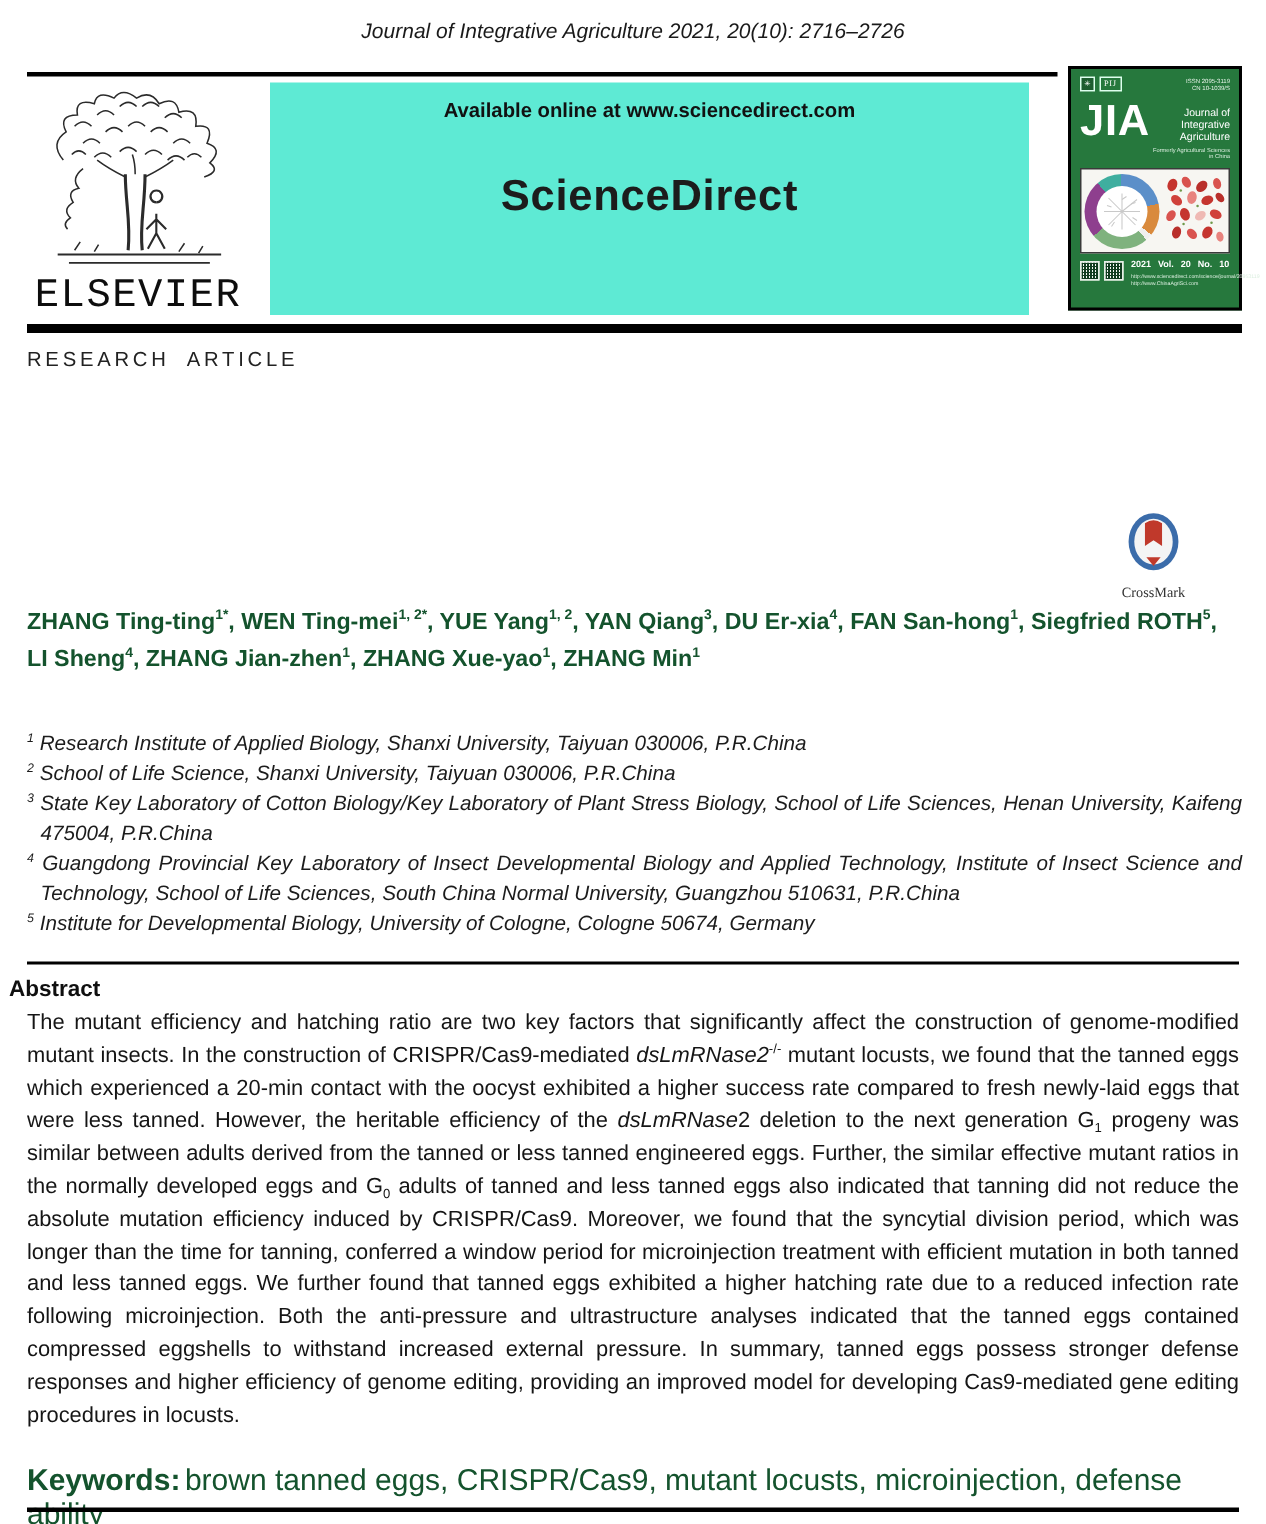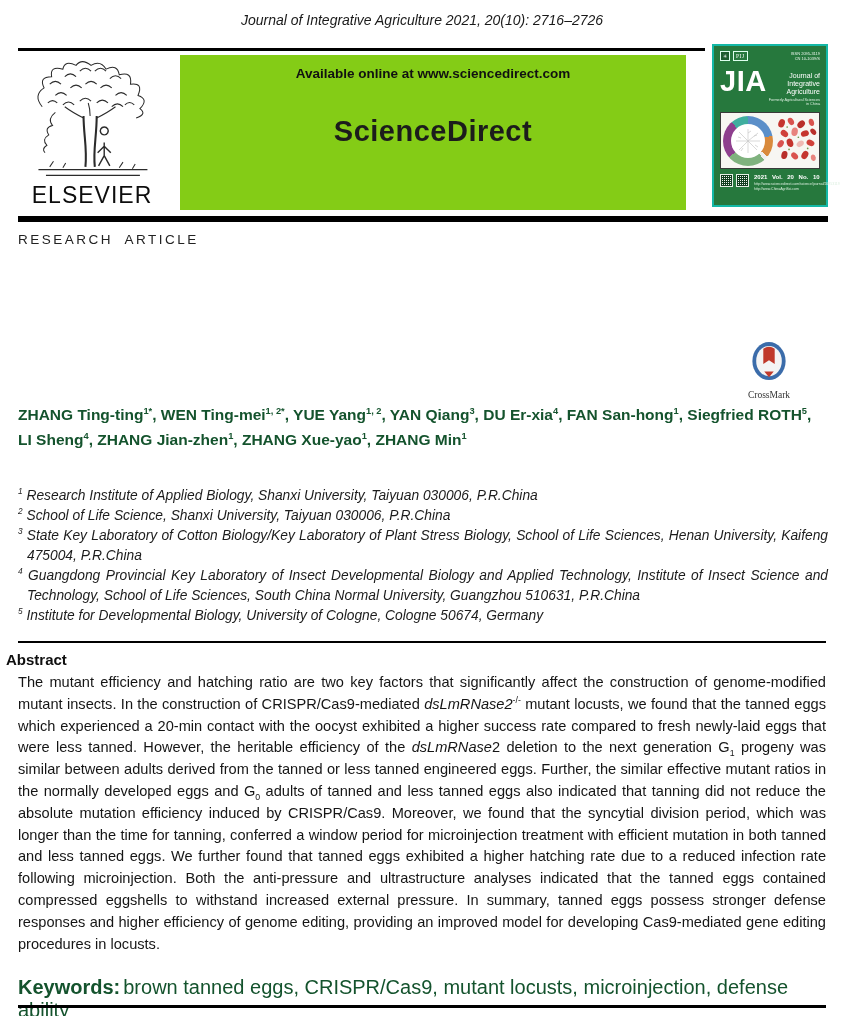--- a/index.html
+++ b/index.html
@@ -16,36 +16,36 @@
     position:absolute; top:12px; left:0; width:100%;
     text-align:center; font-style:italic; font-size:14px; color:#1a1a1a;
   }
 
   .rule-top   { position:absolute; left:18px; top:48px;  width:687px; height:3px; background:#000; }
   .rule-thick { position:absolute; left:18px; top:216px; width:810px; height:6px; background:#000; }
 
   
   .elsevier { position:absolute; left:16px; top:56px; width:152px; height:156px; text-align:center; }
   .elsevier-word {
-    font-family:Liberation Sans, sans-serif; font-size:23px; color:#0d0d0d;
+    font-family:Liberation Mono, monospace; font-size:27px; color:#0d0d0d;
     letter-spacing:1px; margin-top:-2px;
   }
 
   
   .sd-box {
     position:absolute; left:180px; top:55px; width:506px; height:155px;
-    background:#84cc16;
+    background:#5eead4;
   }
   .sd-avail { text-align:center; font-weight:bold; font-size:13.5px; margin-top:11px; color:#111; }
   .sd-logo  { text-align:center; font-weight:bold; font-size:29px; margin-top:34px; color:#1c1c1c; letter-spacing:0.5px; }
 
   
   .cover {
     position:absolute; left:712px; top:44px; width:116px; height:163px;
-    background:#26783d; border:2px solid #14b8a6; padding:5px 6px; color:#fff;
+    background:#26783d; border:2px solid #000000; padding:5px 6px; color:#fff;
   }
   .cover-toprow { display:flex; align-items:flex-start; }
   .chip-seal {
     width:10px; height:10px; border:1px solid #dfe; background:#1d5c2f;
     font-size:5px; line-height:9px; text-align:center; color:#fff;
   }
   .chip-pij {
     margin-left:3px; border:1px solid #dfe; font-size:5.5px; padding:1px 2px;
     font-family:"Liberation Serif", serif; letter-spacing:0.5px;
   }

